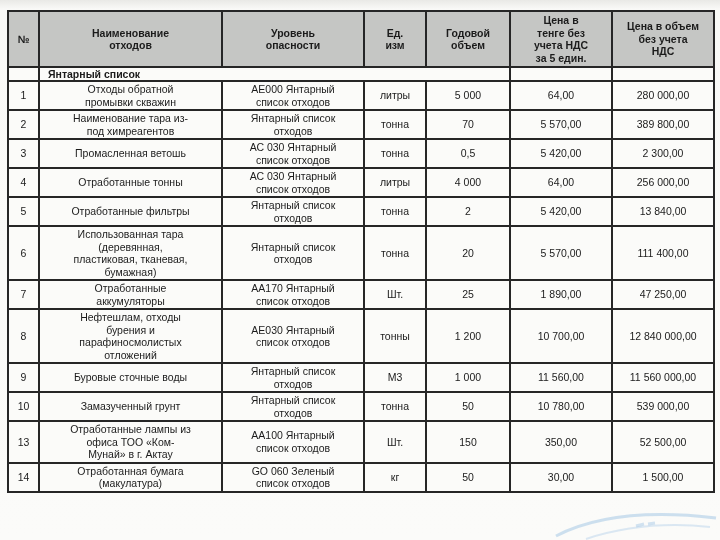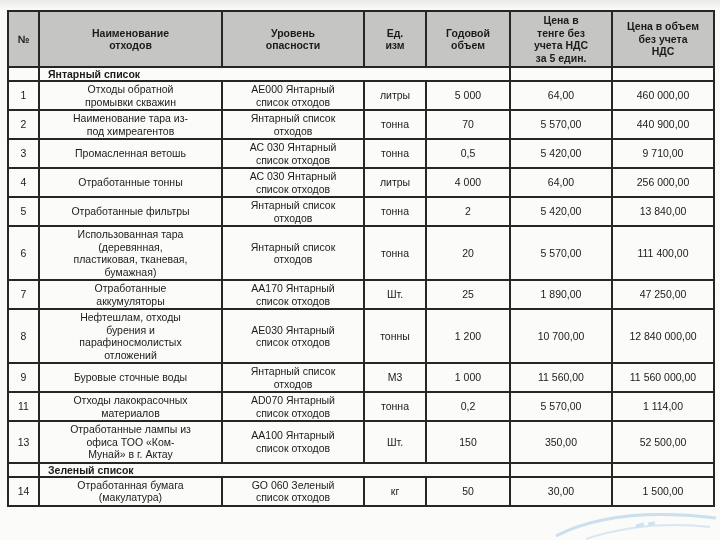--- a/index.html
+++ b/index.html
@@ -97,42 +97,42 @@
         </tr>
         <tr>
           <td class="num-cell">1</td>
           <td class="name-cell">Отходы обратной
 промывки скважин</td>
           <td>АЕ000 Янтарный
 список отходов</td>
           <td>литры</td>
           <td>5 000</td>
           <td>64,00</td>
-          <td>460 000,00</td>
+          <td>280 000,00</td>
         </tr>
         <tr>
           <td class="num-cell">2</td>
           <td class="name-cell">Наименование тара из-
 под химреагентов</td>
           <td>Янтарный список
 отходов</td>
           <td>тонна</td>
           <td>70</td>
           <td>5 570,00</td>
-          <td>440 900,00</td>
+          <td>389 800,00</td>
         </tr>
         <tr>
           <td class="num-cell">3</td>
           <td class="name-cell">Промасленная ветошь</td>
           <td>АС 030 Янтарный
 список отходов</td>
           <td>тонна</td>
           <td>0,5</td>
           <td>5 420,00</td>
-          <td>9 710,00</td>
+          <td>2 300,00</td>
         </tr>
         <tr>
           <td class="num-cell">4</td>
           <td class="name-cell">Отработанные тонны</td>
           <td>АС 030 Янтарный
 список отходов</td>
           <td>литры</td>
           <td>4 000</td>
           <td>64,00</td>
           <td>256 000,00</td>
@@ -188,47 +188,40 @@
           <td class="num-cell">9</td>
           <td class="name-cell">Буровые сточные воды</td>
           <td>Янтарный список
 отходов</td>
           <td>М3</td>
           <td>1 000</td>
           <td>11 560,00</td>
           <td>11 560 000,00</td>
         </tr>
         <tr>
-          <td class="num-cell">11</td>
-          <td class="name-cell">Отходы лакокрасочных
-материалов</td>
-          <td>AD070 Янтарный
-список отходов</td>
-          <td>тонна</td>
-          <td>0,2</td>
-          <td>5 570,00</td>
-          <td>1 114,00</td>
+          <td class="num-cell">10</td>
+          <td class="name-cell">Замазученный грунт</td>
+          <td>Янтарный список
+отходов</td>
+          <td>тонна</td>
+          <td>50</td>
+          <td>10 780,00</td>
+          <td>539 000,00</td>
         </tr>
         <tr>
           <td class="num-cell">13</td>
           <td class="name-cell">Отработанные лампы из
 офиса ТОО «Ком-
 Мунай» в г. Актау</td>
           <td>АА100 Янтарный
 список отходов</td>
           <td>Шт.</td>
           <td>150</td>
           <td>350,00</td>
           <td>52 500,00</td>
-        </tr>
-        <tr class="section-row">
-          <td></td>
-          <td colspan="4">Зеленый список</td>
-          <td></td>
-          <td></td>
         </tr>
         <tr>
           <td class="num-cell">14</td>
           <td class="name-cell">Отработанная бумага
 (макулатура)</td>
           <td>GO 060 Зеленый
 список отходов</td>
           <td>кг</td>
           <td>50</td>
           <td>30,00</td>

